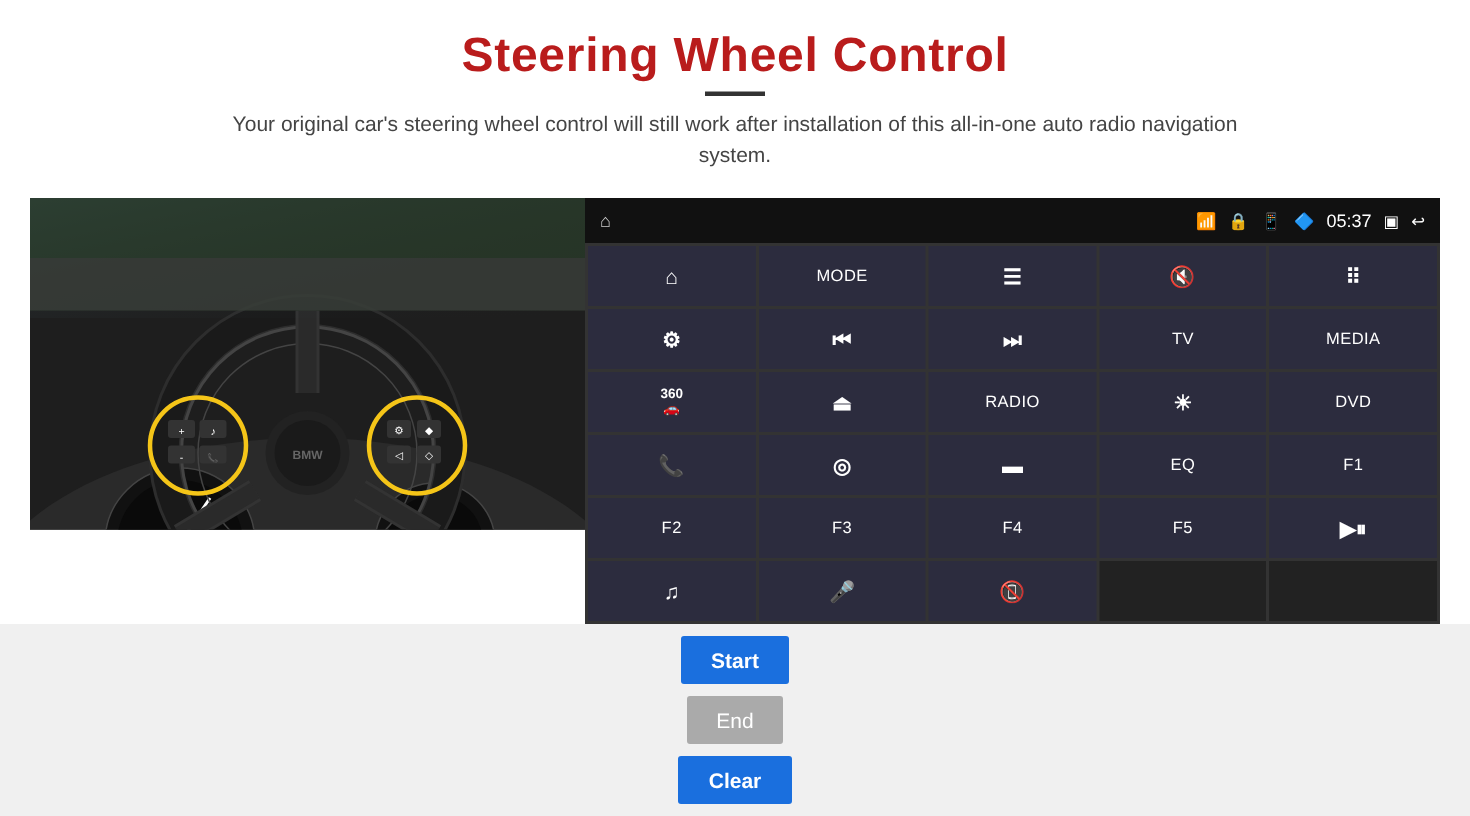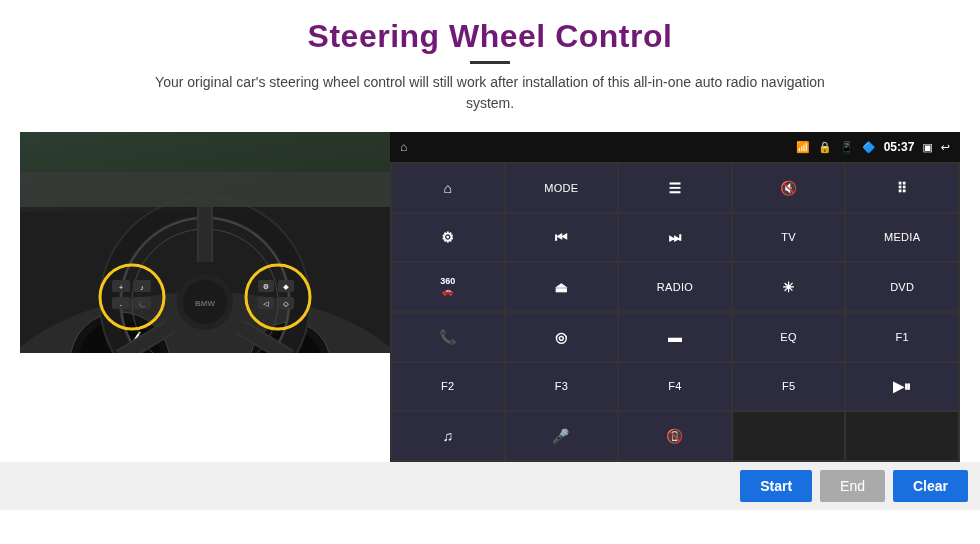--- a/index.html
+++ b/index.html
@@ -21,21 +21,21 @@
     }
 
     .title-section {
       text-align: center;
       margin-bottom: 6px;
     }
 
     .main-title {
       font-size: 32px;
       font-weight: 900;
-      color: #701a75;
+      color: #b91c1c;
       letter-spacing: 0.5px;
       text-align: center;
     }
 
     .title-divider {
       width: 40px;
       height: 3px;
       background: #333;
       margin: 6px auto 8px;
     }
@@ -88,21 +88,21 @@
     }
 
     .status-icon {
       color: #ccc;
       font-size: 12px;
     }
 
     .status-time {
       color: #fff;
       font-size: 12px;
-      font-weight: bold;
+      font-weight: normal;
     }
 
     .panel-grid {
       display: grid;
       grid-template-columns: repeat(5, 1fr);
       grid-template-rows: repeat(6, 1fr);
       flex: 1;
       gap: 2px;
       padding: 2px;
       background: #333;
@@ -129,24 +129,25 @@
     }
 
     .btn-icon {
       font-size: 14px;
     }
 
     .bottom-bar {
       display: flex;
       justify-content: flex-end;
       align-items: center;
-      padding: 8px 12px;
+      padding: 8px 24px;
       background: #f0f0f0;
       gap: 8px;
       width: 100%;
+      flex-direction: column;
     }
 
     .btn-start {
       background: #1a6fde;
       color: #fff;
       border: none;
       padding: 8px 20px;
       font-size: 14px;
       font-weight: bold;
       cursor: pointer;

